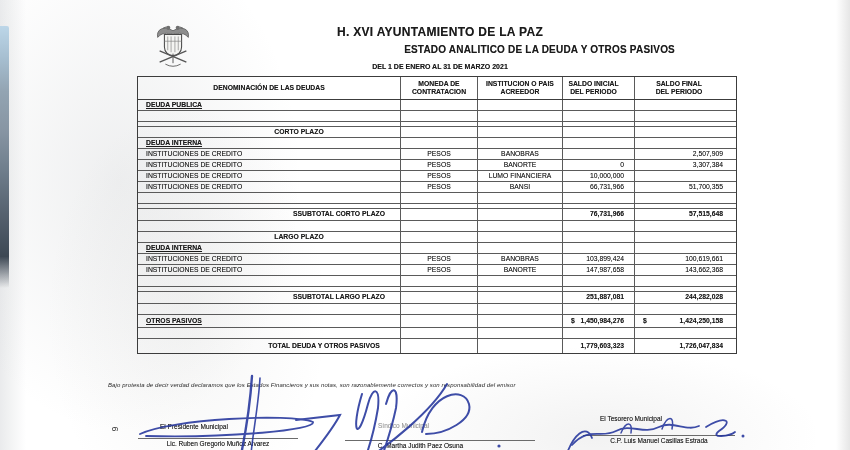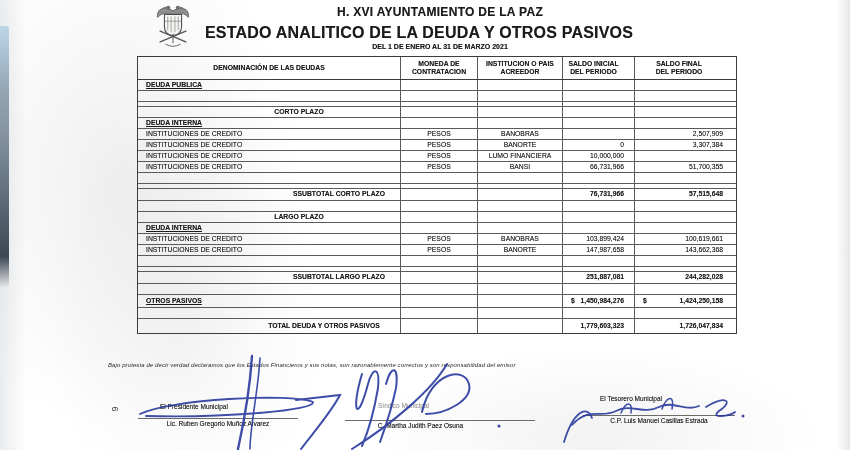--- a/index.html
+++ b/index.html
@@ -20,28 +20,28 @@
   }
   
   .photo-strip{
     position:absolute;left:0;top:26px;width:9px;height:262px;z-index:2;
     background:linear-gradient(to bottom,
       #bcd6e8 0%, #a7bfd1 12%, #93a4b2 25%, #8795a3 40%,
       #6f7e8c 55%, #55616e 72%, #3d4854 88%, rgba(61,72,84,0) 100%);
     border-radius:0 2px 2px 0;
     filter:blur(0.4px);
   }
-  .content{position:absolute;inset:0;z-index:3;}
+  .content{position:absolute;inset:0;z-index:3;margin-top:20px;}
 
   
   .emblem{position:absolute;left:152px;top:2px;width:42px;height:48px;}
   .title{position:absolute;left:205px;top:5px;width:470px;text-align:center;
     font-size:12px;font-weight:bold;letter-spacing:0.3px;}
-  .subtitle{position:absolute;left:205px;top:24px;width:470px;text-align:left;
-    font-size:16px;font-weight:bold;letter-spacing:0.2px;}
+  .subtitle{position:absolute;left:205px;top:24px;width:470px;text-align:right;
+    font-size:10px;font-weight:bold;letter-spacing:0.2px;}
   .period{position:absolute;left:205px;top:43px;width:470px;text-align:center;
     font-size:7px;font-weight:bold;}
   .doc-text{text-shadow:0 0 0.4px rgba(40,40,40,0.55);}
 
   
   .doc-table{position:absolute;left:137px;top:56px;width:600px;
     border:1.5px solid #3c3c3c;box-sizing:border-box;background:transparent;}
   .trow{display:flex;height:11px;border-bottom:1px solid #5a5a5a;box-sizing:border-box;}
   .trow:last-child{border-bottom:none;}
   .tcell{display:flex;align-items:center;border-right:1px solid #5a5a5a;

